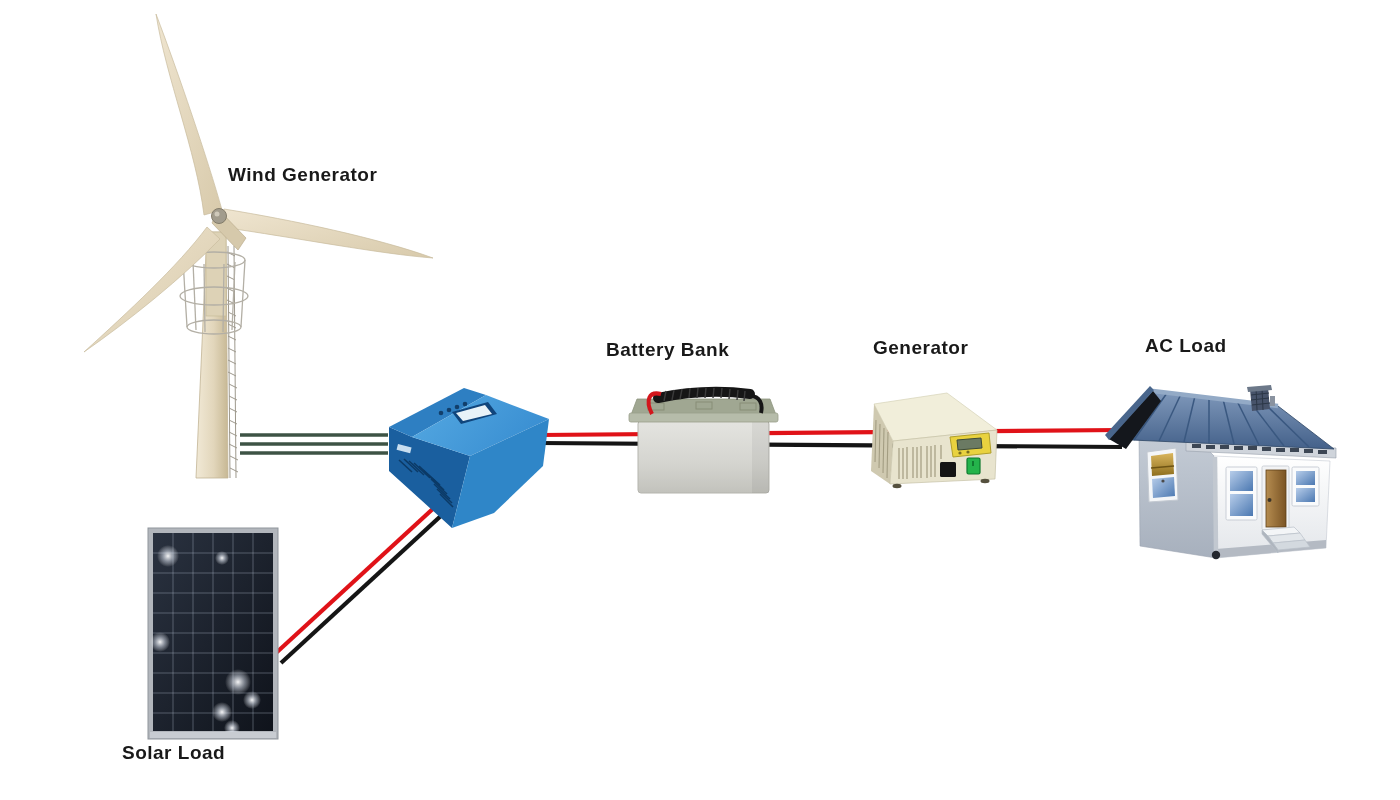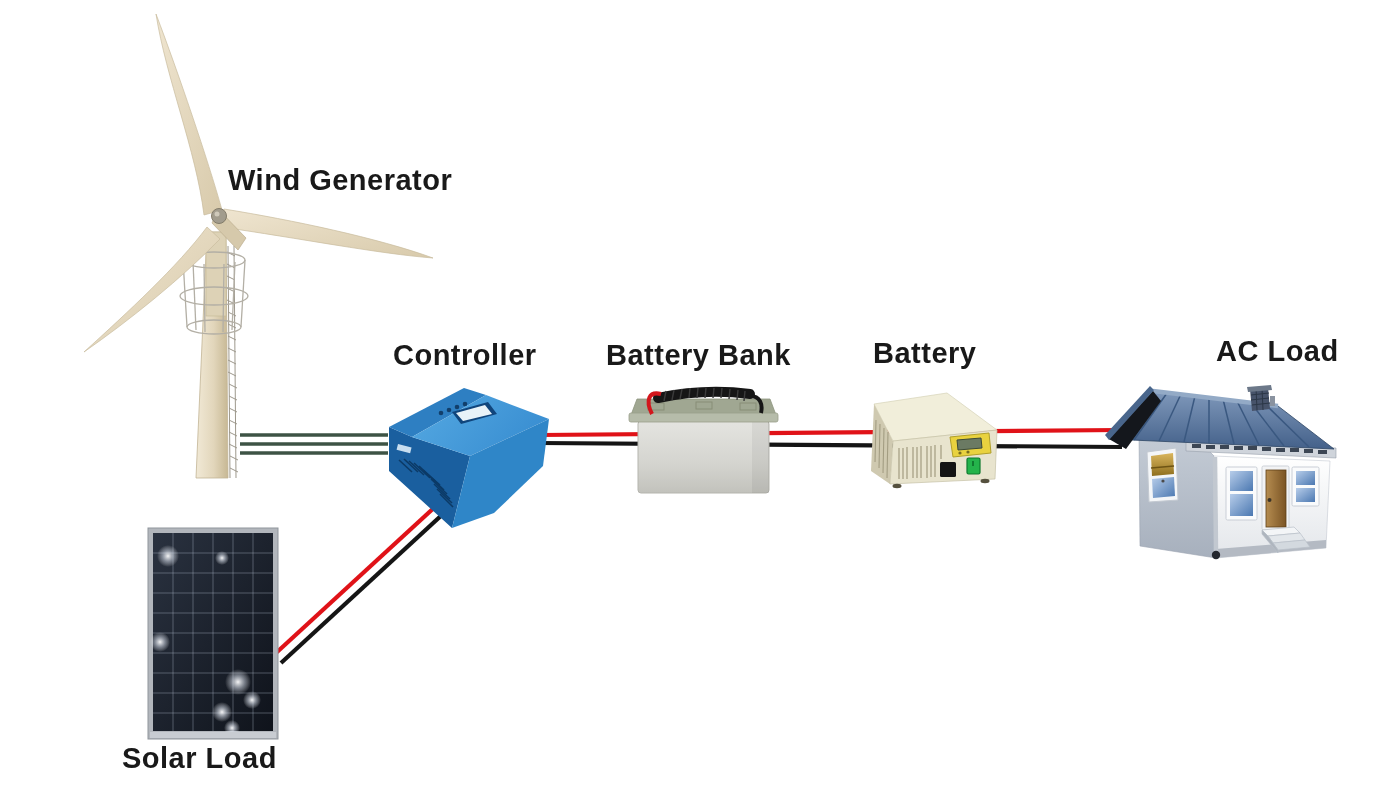--- a/index.html
+++ b/index.html
@@ -8,21 +8,21 @@
     width:1400px;height:800px;
     background:#ffffff;
     overflow:hidden;
     font-family:"Liberation Sans", sans-serif;
   }
   #scene{position:absolute;left:0;top:0;}
   .label{
     position:absolute;
     font-family:"Liberation Sans", sans-serif;
     font-weight:700;
-    font-size:29px;
+    font-size:19px;
     color:#191919;
     letter-spacing:0.5px;
     white-space:nowrap;
     user-select:none;
   }
 </style>
 </head>
 <body>
 
 <div id="canvas">
@@ -357,19 +357,18 @@
       <circle cx="238" cy="682" r="13" fill="url(#glareGrad)"></circle>
       <circle cx="252" cy="700" r="9" fill="url(#glareGrad)"></circle>
       <circle cx="222" cy="712" r="10" fill="url(#glareGrad)"></circle>
       <circle cx="232" cy="728" r="8" fill="url(#glareGrad)"></circle>
     </g>
     <rect x="150" y="732" width="126" height="6" fill="#c8ccd2"></rect>
   </g>
 </svg>
 
 <div class="label" style="left:228px; top:164px;">Wind Generator</div>
-<div class="label" style="left:393px; top:339px;">Controller</div>
 <div class="label" style="left:606px; top:339px;text-align:center;">Battery Bank</div>
-<div class="label" style="left:873px; top:337px;">Battery</div>
-<div class="label" style="left:1216px; top:335px;">AC Load</div>
+<div class="label" style="left:873px; top:337px;">Generator</div>
+<div class="label" style="left:1145px; top:335px;">AC Load</div>
 <div class="label" style="left:122px; top:742px;">Solar Load</div>
 
 </div>
 
 </body></html>

